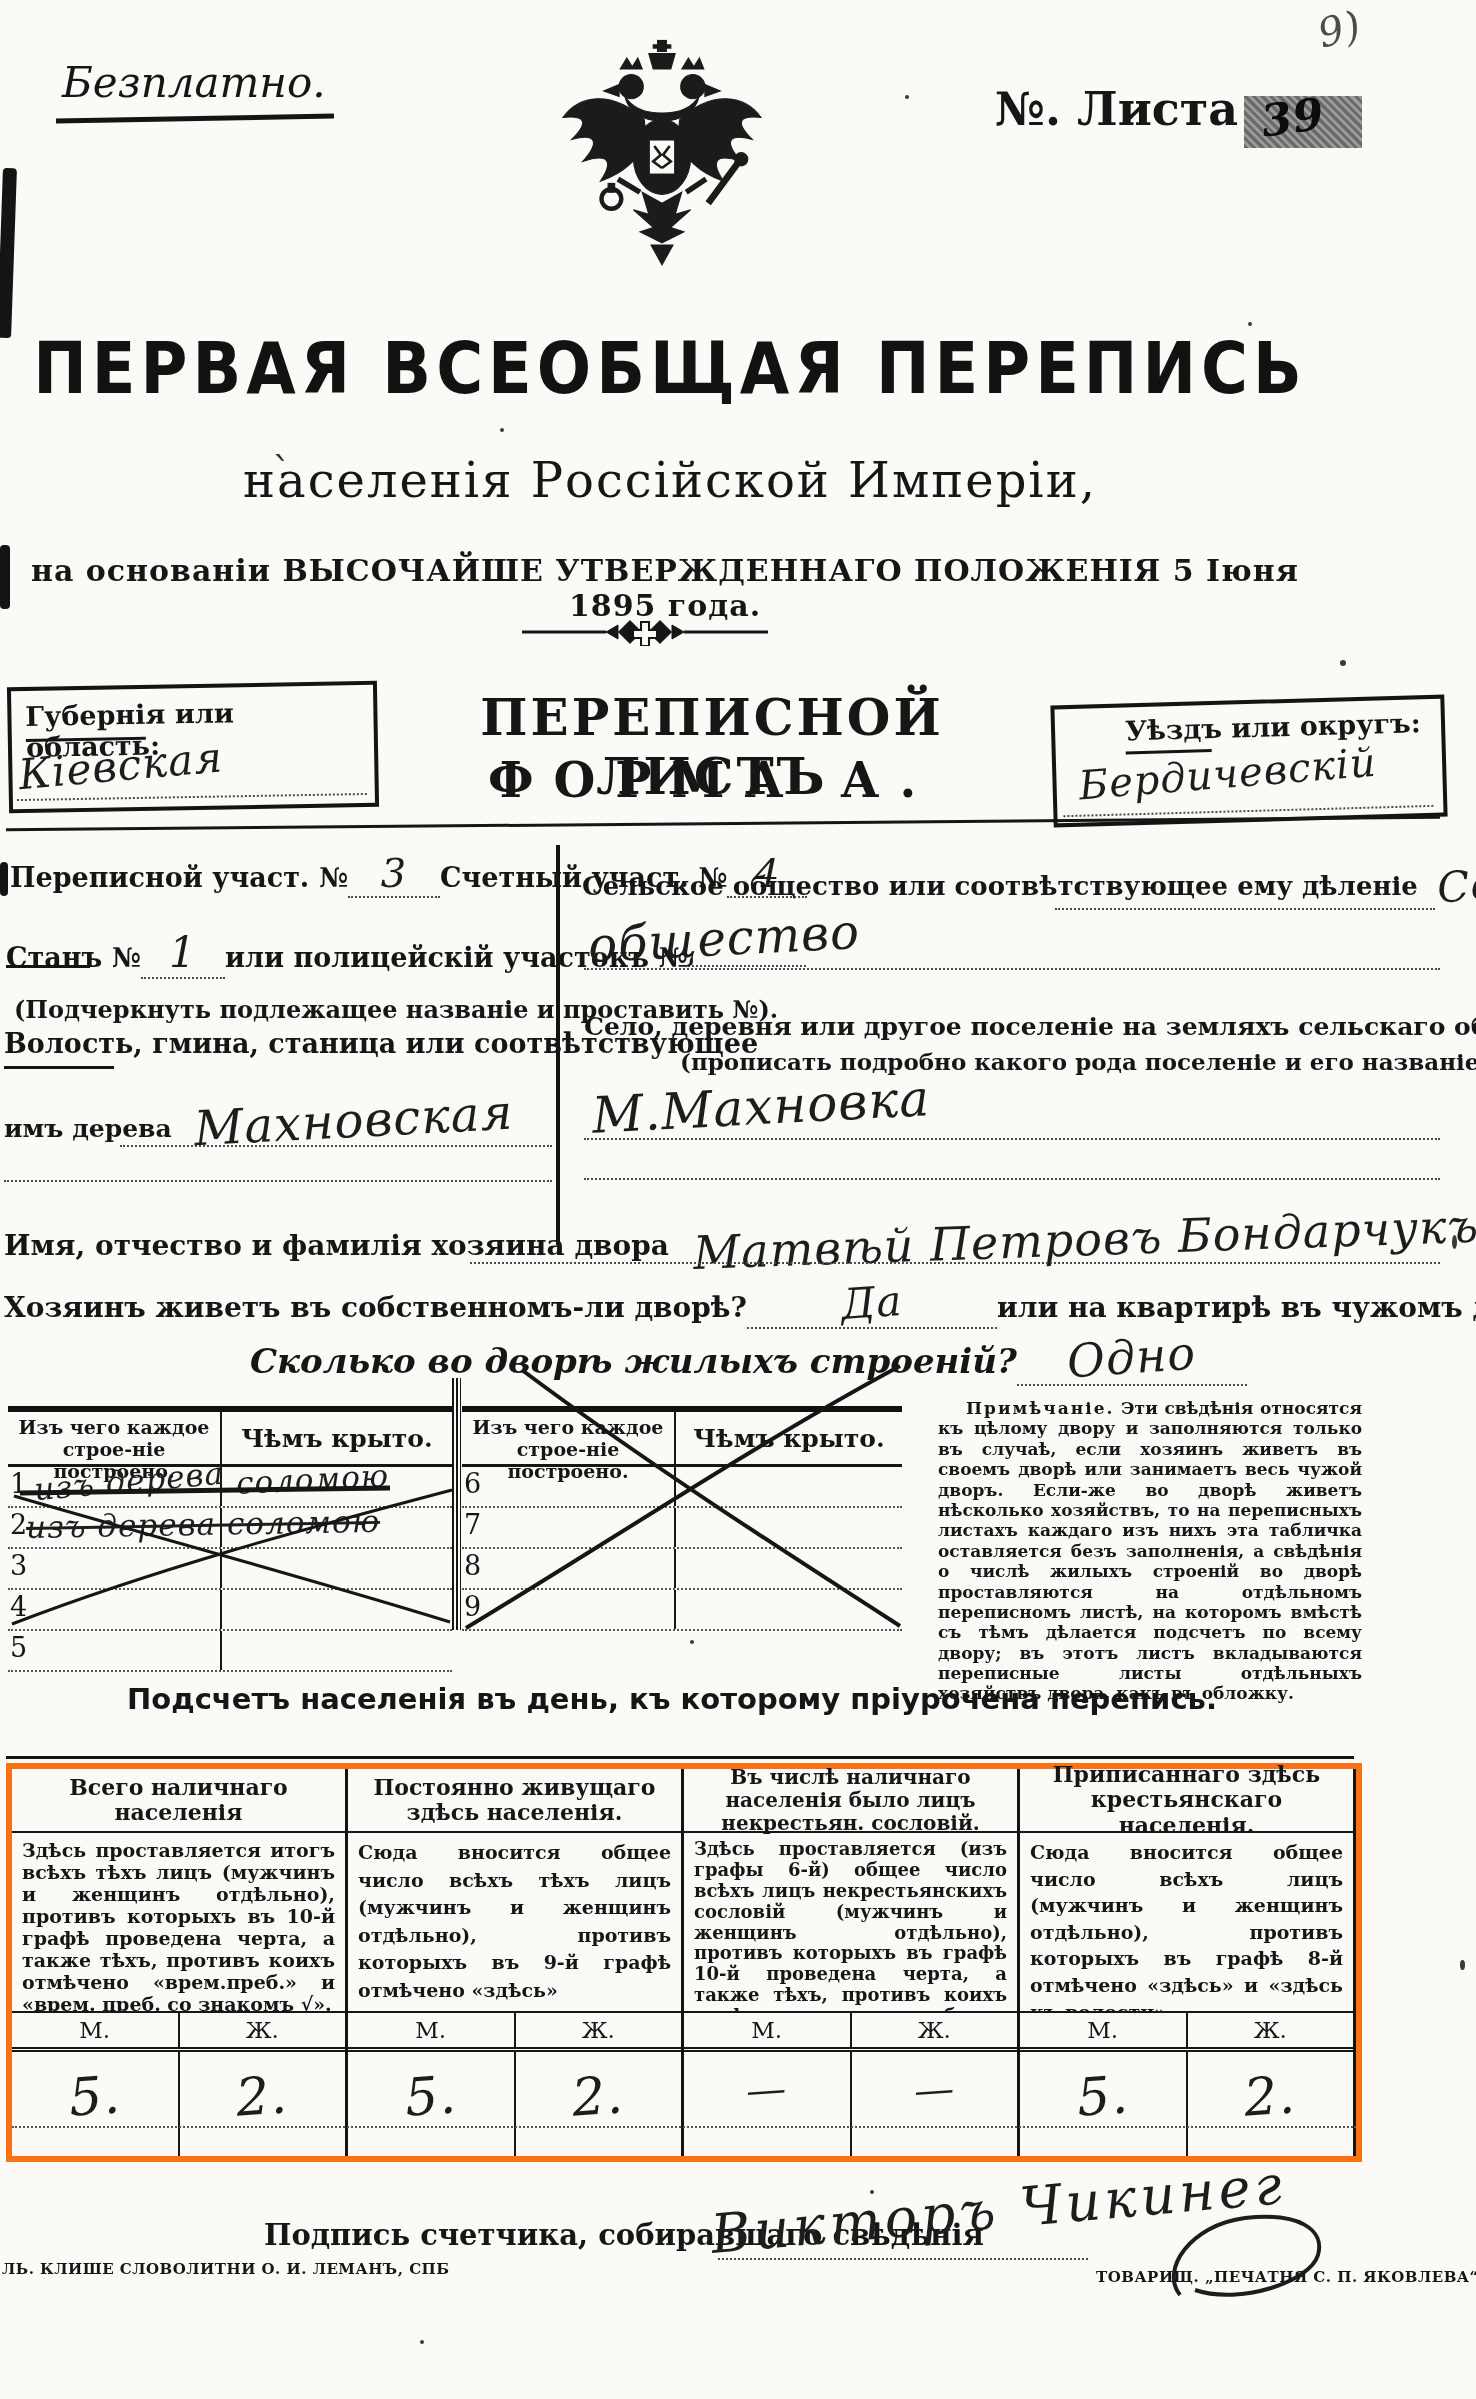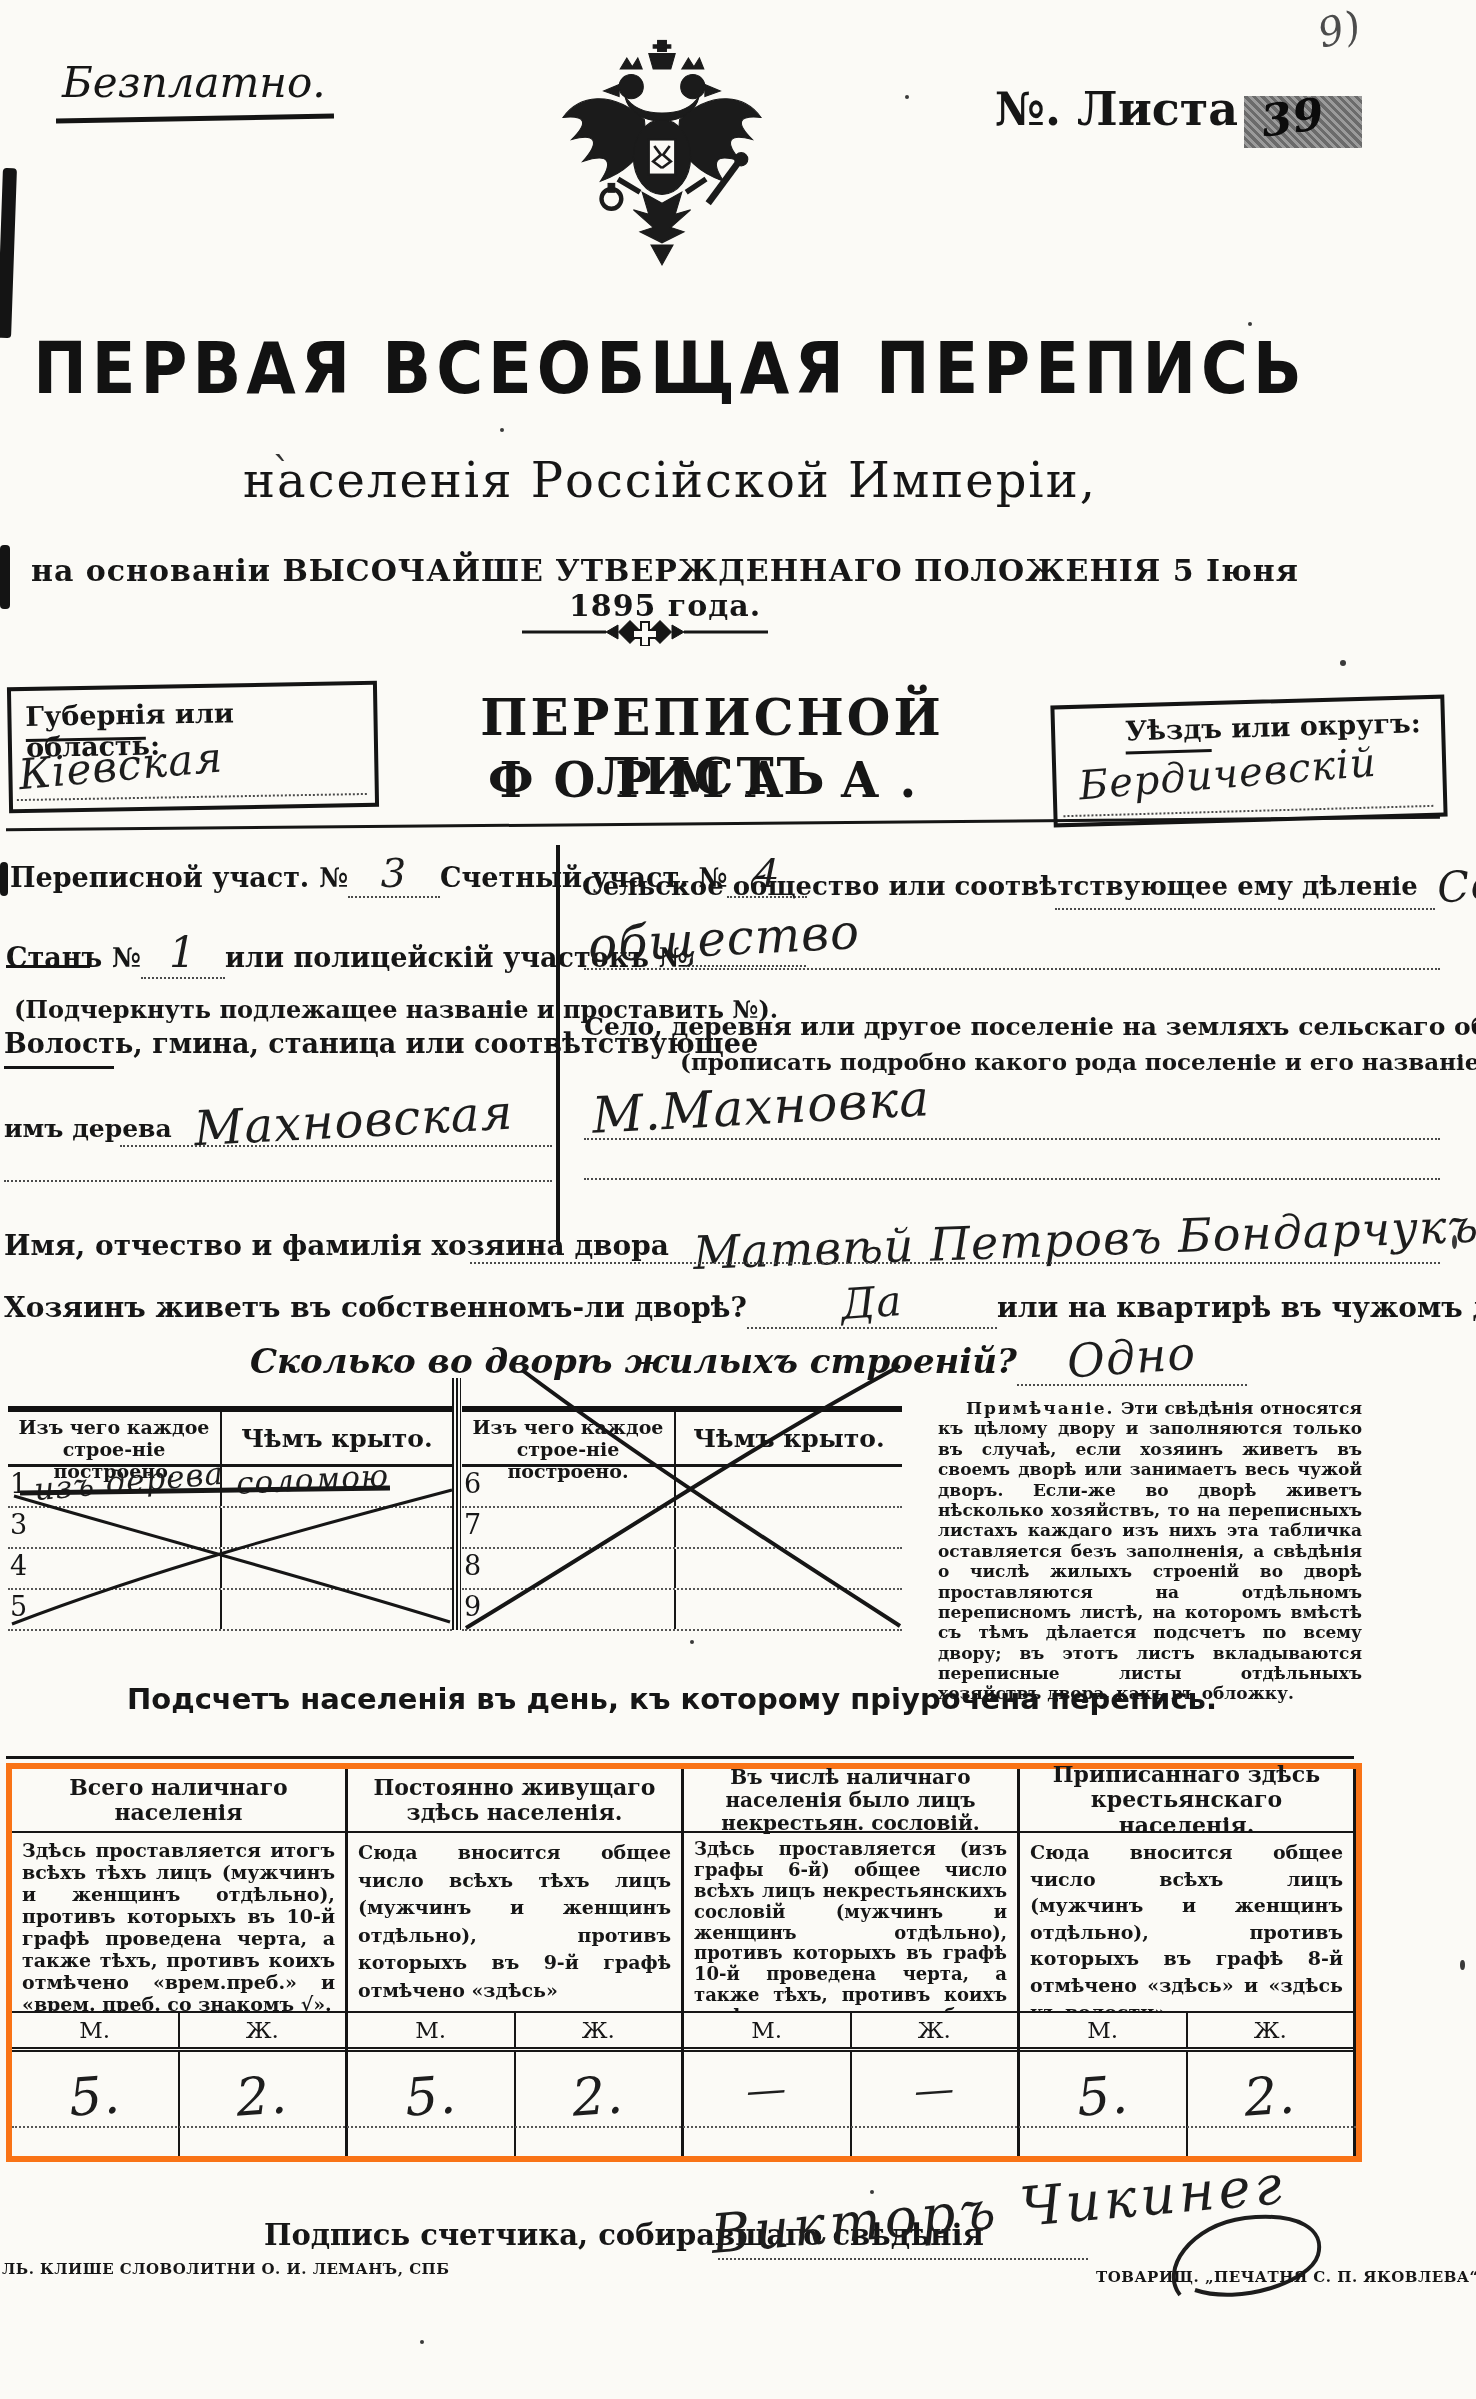--- a/index.html
+++ b/index.html
@@ -272,20 +272,27 @@
     <div class="bt-cell1">
         <span class="bt-num">1</span>
       <span class="bt-hw hw" style="left:26px;top:-4px;transform:rotate(-5deg);">изъ дерева</span>
       </div>
     <div class="bt-cell2">
       <span class="bt-hw hw" style="left:14px;top:-6px;transform:rotate(-3deg);">соломою</span>
       </div>
   </div>
   <div class="bt-row">
     <div class="bt-cell1">
+        <span class="bt-num">2</span>
+      <span class="bt-hw hw" style="left:18px;top:-2px;width:350px;transform:rotate(-1deg);text-decoration:line-through;">изъ дерева соломою</span>
+      </div>
+    <div class="bt-cell2"></div>
+  </div>
+  <div class="bt-row">
+    <div class="bt-cell1">
         <span class="bt-num">3</span>
       </div>
     <div class="bt-cell2"></div>
   </div>
   <div class="bt-row">
     <div class="bt-cell1">
         <span class="bt-num">4</span>
       </div>
     <div class="bt-cell2"></div>
   </div>

